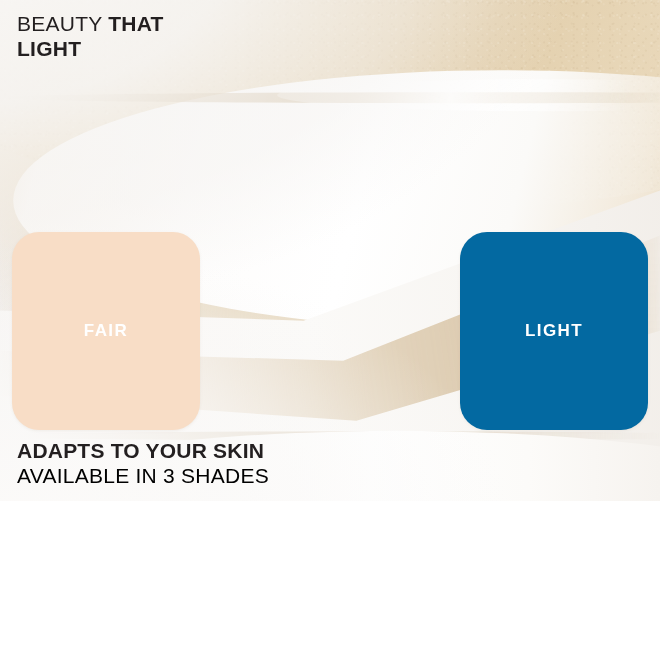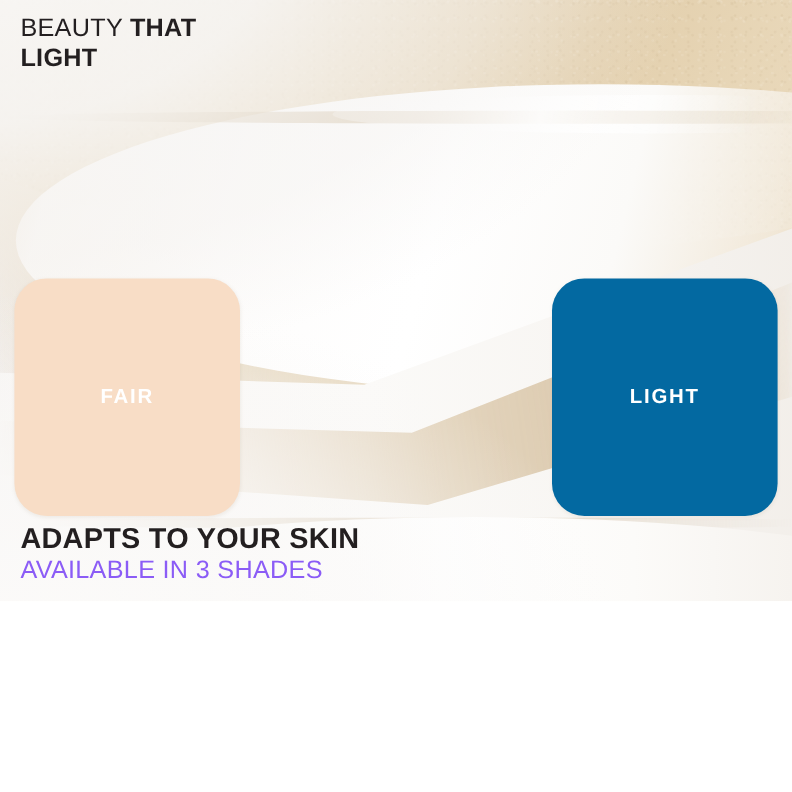--- a/index.html
+++ b/index.html
@@ -249,32 +249,32 @@
   #footer {
     position: absolute;
     left: 17px;
     bottom: 13px;
     z-index: 6;
     color: #231f20;
     white-space: nowrap;
   }
   #footer-primary {
     display: block;
-    font-size: 24px;
+    font-size: 21px;
     font-weight: 700;
     letter-spacing: .010em;
     line-height: 1.16;
   }
   #footer-secondary {
     display: block;
     font-size: 21px;
     font-weight: 400;
     letter-spacing: .012em;
     line-height: 1.16;
-    color: #8b5cf6;
+    color: #000000;
   }
 </style>
 </head>
 <body>
 
 <div id="promo-card">
 
   <div class="bg-layer" id="bg-base"></div>
   <div class="bg-layer" id="bg-beige-field"></div>
   <div class="bg-layer" id="bg-beige-sweep"></div>

